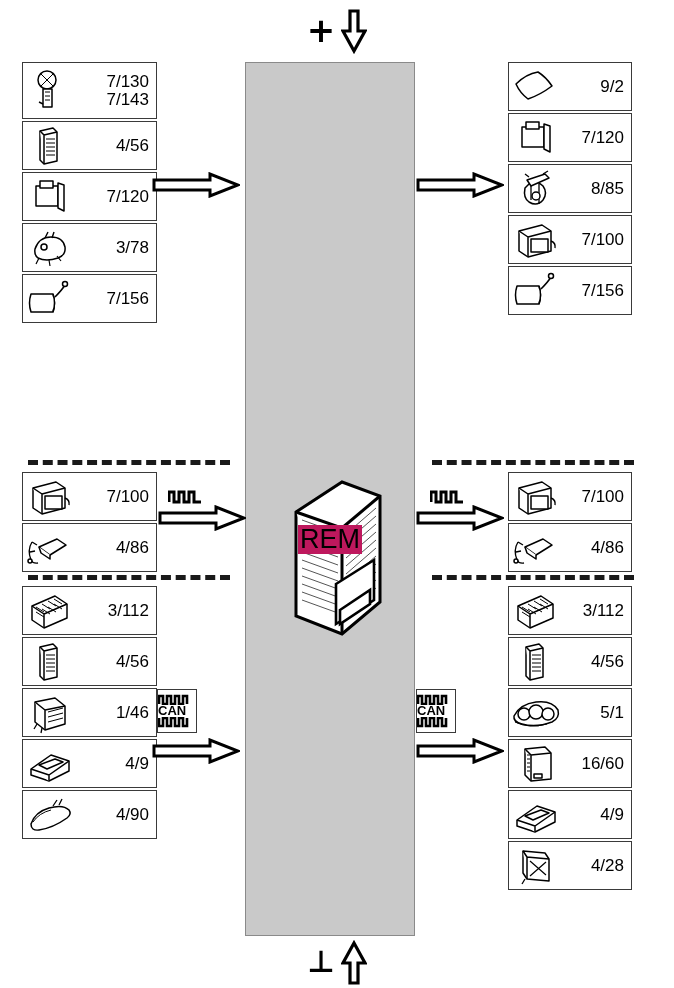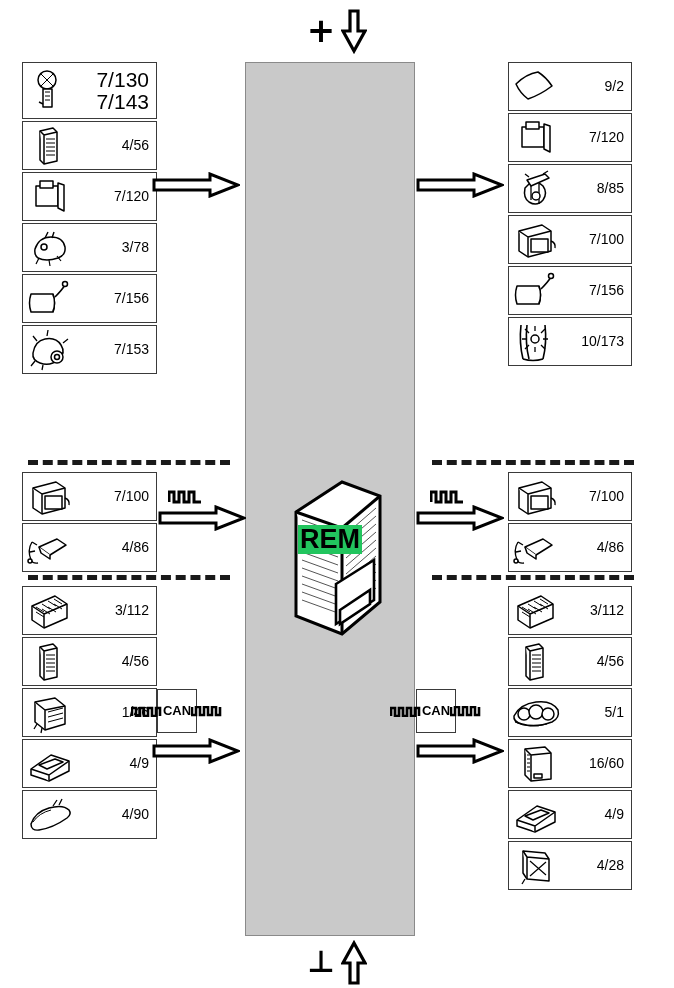--- a/index.html
+++ b/index.html
@@ -36,23 +36,23 @@
   .col.w-left{width:135px;}
   .col.w-right{width:124px;}
 
   .cbox{border:1px solid #3a3a3a;background:#fff;box-sizing:border-box;
     height:49px;margin-bottom:2px;position:relative;
     display:flex;align-items:center;}
   .cbox .pic{width:52px;height:45px;flex:0 0 52px;display:flex;
     align-items:center;justify-content:center;}
   .cbox .pic svg{display:block;}
   .cbox .code{flex:1;text-align:right;padding-right:7px;
-    font-size:14px;line-height:1.02;letter-spacing:0px;white-space:pre-line;}
+    font-size:17px;line-height:1.02;letter-spacing:0px;white-space:pre-line;}
   .cbox.tall{height:57px;}
-  .cbox.tall .code{font-size:21px;}
+  .cbox.tall .code{font-size:17px;}
 
   
   .dashed{position:absolute;height:0;border-top:5px dashed #1a1a1a;}
   #dash-left-1{left:28px;top:460px;width:202px;}
   #dash-right-1{left:432px;top:460px;width:202px;}
   #dash-left-2{left:28px;top:575px;width:202px;}
   #dash-right-2{left:432px;top:575px;width:202px;}
 
   
   .harrow{position:absolute;width:88px;height:26px;}
@@ -64,34 +64,34 @@
   #arrow-lb{left:152px;top:738px;}
   #arrow-rb{left:416px;top:738px;}
 
   
   .pulse{position:absolute;width:34px;height:16px;}
   #pulse-left{left:168px;top:488px;}
   #pulse-right{left:430px;top:488px;}
   .pulse svg{display:block;}
 
   .can-badge{position:absolute;width:40px;height:44px;border:1px solid #3a3a3a;
-    background:#fff;box-sizing:border-box;display:flex;flex-direction:row;
-    align-items:center;justify-content:center;}
+    background:#fff;box-sizing:border-box;display:flex;flex-direction:column;
+    justify-content:center;}
   #can-left{left:157px;top:689px;}
   #can-right{left:416px;top:689px;}
   .can-badge .wave{width:32px;height:11px;}
   .can-badge .wave svg{display:block;}
   .can-badge .can-text{font-size:13px;font-weight:bold;line-height:12px;
     letter-spacing:0px;font-family:"Liberation Sans",sans-serif;}
 
   
   #rem-module{position:absolute;left:292px;top:476px;width:92px;height:164px;}
   #rem-module svg{display:block;}
-  #rem-label{position:absolute;left:298px;top:525px;background:#22c55e;
-    font-size:27px;line-height:29px;padding:0 2px;letter-spacing:0px;font-weight:bold;}
+  #rem-label{position:absolute;left:298px;top:525px;background:#be185d;
+    font-size:27px;line-height:29px;padding:0 2px;letter-spacing:0px;}
 </style>
 </head>
 <body>
 
 <div id="center-panel"></div>
 
 <div id="plus-symbol-row" class="sym-row">
   <span class="plus-glyph">+</span>
   <span class="v-arrow">
     <svg viewBox="0 0 26 46" width="26" height="46">
@@ -162,32 +162,20 @@
     <div class="cbox">
       <span class="pic">
         <svg viewBox="0 0 52 46" width="52" height="46">
           <path d="M8 18 q-3 9 0 18 h22 q3 -9 0 -18 Z" fill="#fff" stroke="#000" stroke-width="1.5" stroke-linejoin="round"></path>
      <path d="M30 18 q3 9 0 18" fill="#fff" stroke="#000" stroke-width="1.5" stroke-linejoin="round"></path>
      <path d="M32 21 q7 -7 10 -12" stroke="#000" stroke-width="1.5" fill="none"></path>
      <circle cx="42" cy="8" r="2.5" fill="#fff" stroke="#000" stroke-width="1.5" stroke-linejoin="round"></circle>
         </svg>
       </span>
       <span class="code">7/156</span>
-    </div>
-    <div class="cbox">
-      <span class="pic">
-        <svg viewBox="0 0 52 46" width="52" height="46">
-          <path d="M10 26 q2 -12 12 -14 q11 -2 16 6 q5 8 -2 14 q-9 8 -19 4 q-8 -3 -7 -10 Z" fill="#fff" stroke="#000" stroke-width="1.5" stroke-linejoin="round"></path>
-     <circle cx="34" cy="30" r="6" fill="#fff" stroke="#000" stroke-width="1.5" stroke-linejoin="round"></circle>
-          <circle cx="34" cy="30" r="2.5" fill="#fff" stroke="#000" stroke-width="1.5" stroke-linejoin="round"></circle>
-     <path d="M14 14 l-4 -5 M24 9 l1 -6 M40 16 l5 -4" stroke="#000" stroke-width="1.3" fill="none"></path>
-     <path d="M12 34 l-4 5 M20 38 l-1 5" stroke="#000" stroke-width="1.3" fill="none"></path>
-        </svg>
-      </span>
-      <span class="code">7/153</span>
     </div>
   </div>
 <div id="col-left-mid" class="col w-left">
     <div class="cbox">
       <span class="pic">
         <svg viewBox="0 0 52 46" width="52" height="46">
           <path d="M10 14 L33 8 L42 14 L42 34 L19 40 L10 34 Z" fill="#fff" stroke="#000" stroke-width="1.5" stroke-linejoin="round"></path>
      <path d="M10 14 L19 20 L19 40 M19 20 L42 14" fill="#fff" stroke="#000" stroke-width="1.5" stroke-linejoin="round"></path>
      <rect x="22" y="22" width="17" height="13" fill="#fff" stroke="#000" stroke-width="1.5" stroke-linejoin="round"></rect>
      <path d="M42 24 q5 2 4 7" stroke="#000" stroke-width="1.4" fill="none"></path>
@@ -309,34 +297,20 @@
     <div class="cbox">
       <span class="pic">
         <svg viewBox="0 0 52 46" width="52" height="46">
           <path d="M8 18 q-3 9 0 18 h22 q3 -9 0 -18 Z" fill="#fff" stroke="#000" stroke-width="1.5" stroke-linejoin="round"></path>
      <path d="M30 18 q3 9 0 18" fill="#fff" stroke="#000" stroke-width="1.5" stroke-linejoin="round"></path>
      <path d="M32 21 q7 -7 10 -12" stroke="#000" stroke-width="1.5" fill="none"></path>
      <circle cx="42" cy="8" r="2.5" fill="#fff" stroke="#000" stroke-width="1.5" stroke-linejoin="round"></circle>
         </svg>
       </span>
       <span class="code">7/156</span>
-    </div>
-    <div class="cbox">
-      <span class="pic">
-        <svg viewBox="0 0 52 46" width="52" height="46">
-          <path d="M12 6 q-2 18 2 34 M18 6 q-2 18 2 34" stroke="#000" stroke-width="1.6" fill="none"></path>
-     <path d="M36 6 q2 18 -2 34" stroke="#000" stroke-width="1.6" fill="none"></path>
-     <path d="M14 40 q10 3 20 0" stroke="#000" stroke-width="1.6" fill="none"></path>
-     <circle cx="26" cy="20" r="4" fill="#fff" stroke="#000" stroke-width="1.5" stroke-linejoin="round"></circle>
-     <g stroke="#000" stroke-width="1.3" fill="none">
-       <path d="M26 12 v-5 M26 28 v5 M18 20 h-5 M34 20 h5 M20 14 l-4 -4 M32 14 l4 -4 M20 26 l-4 4 M32 26 l4 4"></path>
-     </g>
-        </svg>
-      </span>
-      <span class="code">10/173</span>
     </div>
   </div>
 <div id="col-right-mid" class="col w-right">
     <div class="cbox">
       <span class="pic">
         <svg viewBox="0 0 52 46" width="52" height="46">
           <path d="M10 14 L33 8 L42 14 L42 34 L19 40 L10 34 Z" fill="#fff" stroke="#000" stroke-width="1.5" stroke-linejoin="round"></path>
      <path d="M10 14 L19 20 L19 40 M19 20 L42 14" fill="#fff" stroke="#000" stroke-width="1.5" stroke-linejoin="round"></path>
      <rect x="22" y="22" width="17" height="13" fill="#fff" stroke="#000" stroke-width="1.5" stroke-linejoin="round"></rect>
      <path d="M42 24 q5 2 4 7" stroke="#000" stroke-width="1.4" fill="none"></path>

